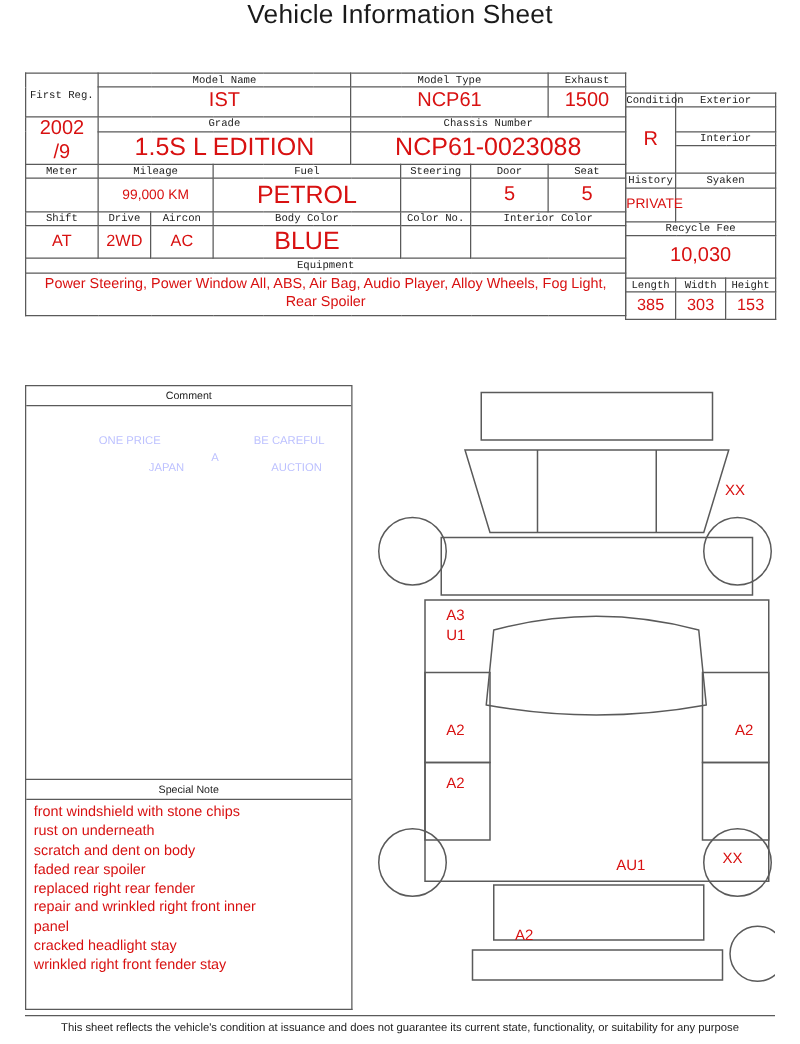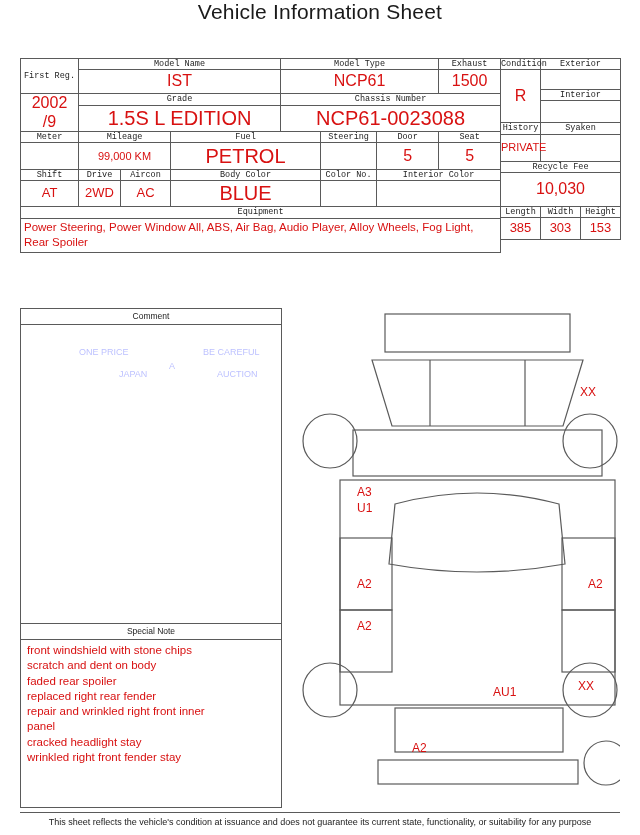--- a/index.html
+++ b/index.html
@@ -54,25 +54,25 @@
   
   .section-main {
     position: absolute;
     left: 20px;
     top: 58px;
     width: 600px;
   }
   .row-flex { display: flex; }
 
   .leftblk { width: 480px; }
-  .rightblk { width: 120px; }
+  .rightblk { width: 120px; margin-top: 16px; }
   .equip-text {
     color: #d81111;
     font-size: 11.5px;
-    text-align: left;
+    text-align: center;
     padding: 0 3px;
     line-height: 1.35;
   }
 
   
   .lower {
     position: absolute;
     left: 20px;
     top: 308px;
     width: 600px;
@@ -289,20 +289,21 @@
         <div class="watermark" style="left:58px; top:38px;">ONE PRICE</div>
         <div class="watermark" style="left:182px; top:38px;">BE CAREFUL</div>
         <div class="watermark" style="left:148px; top:52px;">A</div>
         <div class="watermark" style="left:98px; top:60px;">JAPAN</div>
         <div class="watermark" style="left:196px; top:60px;">AUCTION</div>
       </div>
       <div class="box special-box">
         <div class="box-head">Special Note</div>
         <div class="note-list">
           <div>front windshield with stone chips</div>
+          <div>rust on underneath</div>
           <div>scratch and dent on body</div>
           <div>faded rear spoiler</div>
           <div>replaced right rear fender</div>
           <div>repair and wrinkled right front inner</div>
           <div>panel</div>
           <div>cracked headlight stay</div>
           <div>wrinkled right front fender stay</div>
         </div>
       </div>
     </div>

